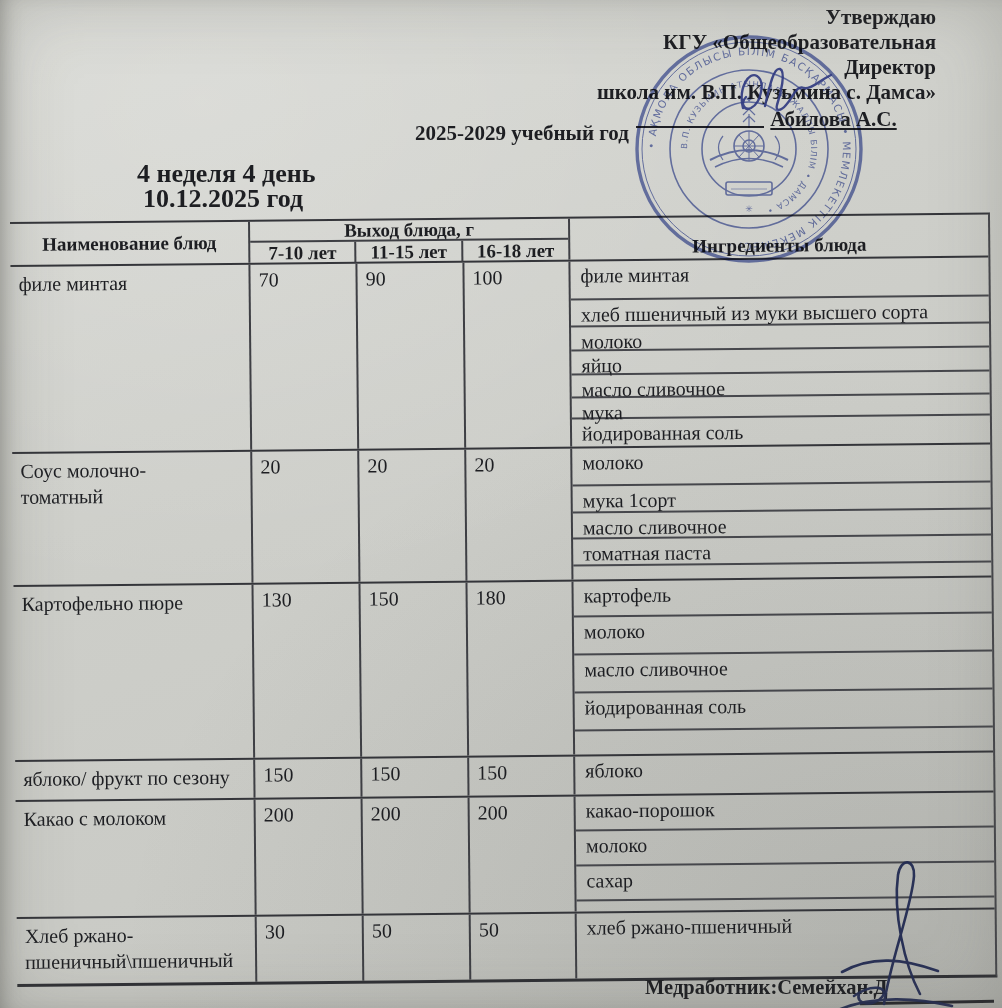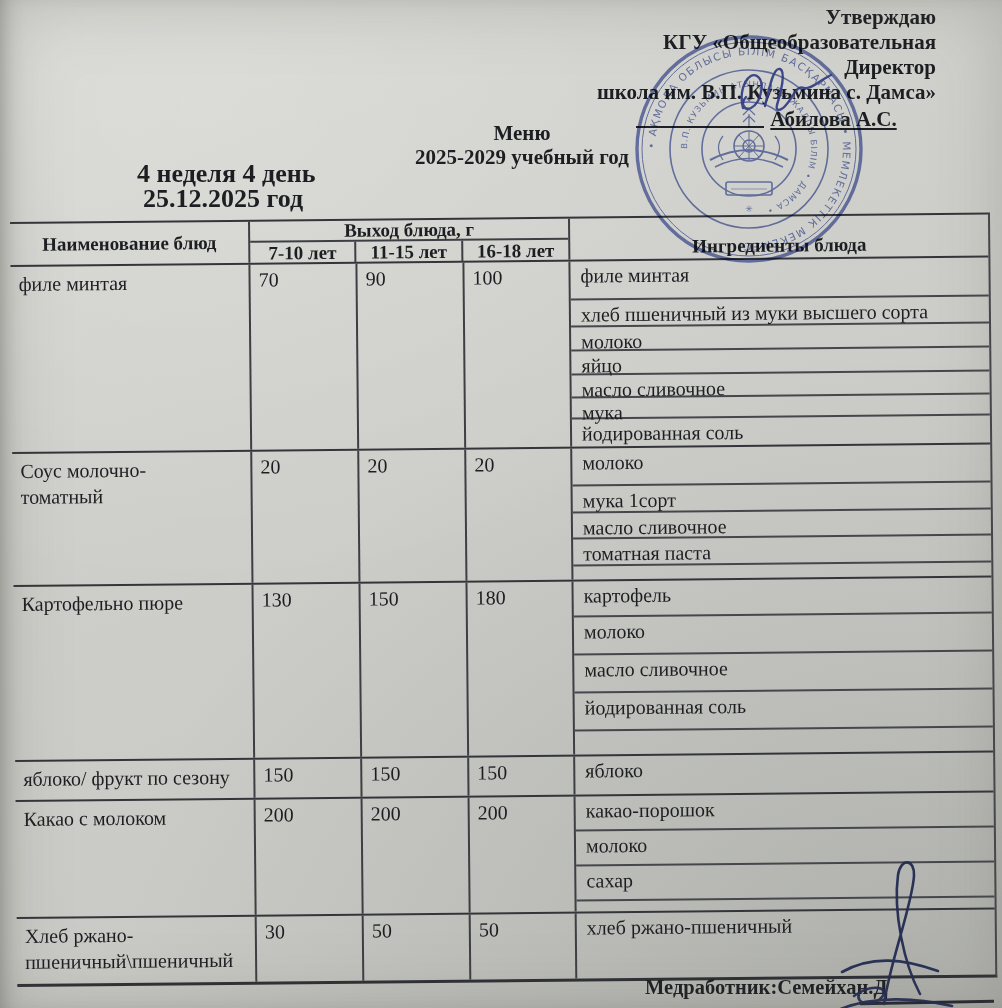--- a/index.html
+++ b/index.html
@@ -70,27 +70,26 @@
     <div>КГУ «Общеобразовательная</div>
     <div>Директор</div>
     <div>школа им. В.П. Кузьмина с. Дамса»</div>
     <div class="signer-row">
       <span class="sig-line"></span>
       <span>Абилова А.С.</span>
     </div>
   </div>
 
   <div class="title">
-    <div>Меню</div>
     <div>2025-2029 учебный год</div>
   </div>
 
   <div class="datemark">
     <div>4 неделя 4 день</div>
-    <div class="l2">25.12.2025 год</div>
+    <div class="l2">10.12.2025 год</div>
   </div>
 
   <div class="menu-table">
     <div class="thead">
       <div class="th-name">Наименование блюд</div>
       <div class="th-out">
         <div class="th-out-title">Выход блюда, г</div>
         <div class="th-ages">
           <div class="th-age">7-10 лет</div>
           <div class="th-age">11-15 лет</div>

